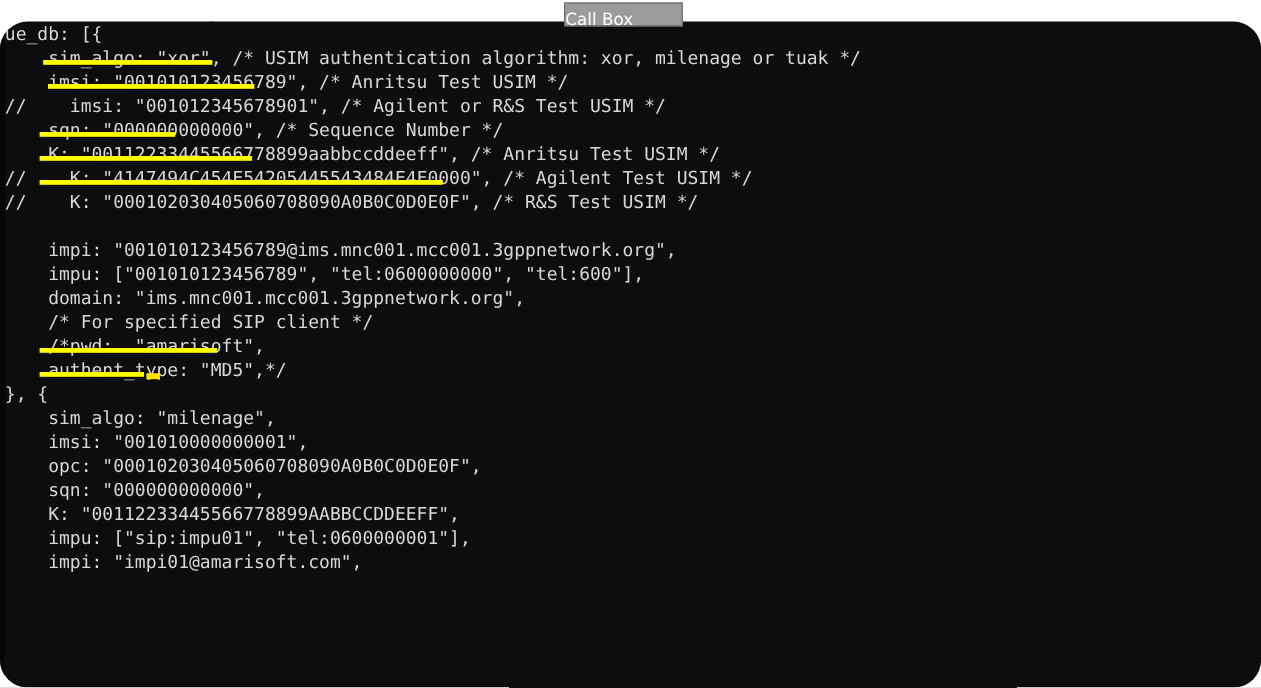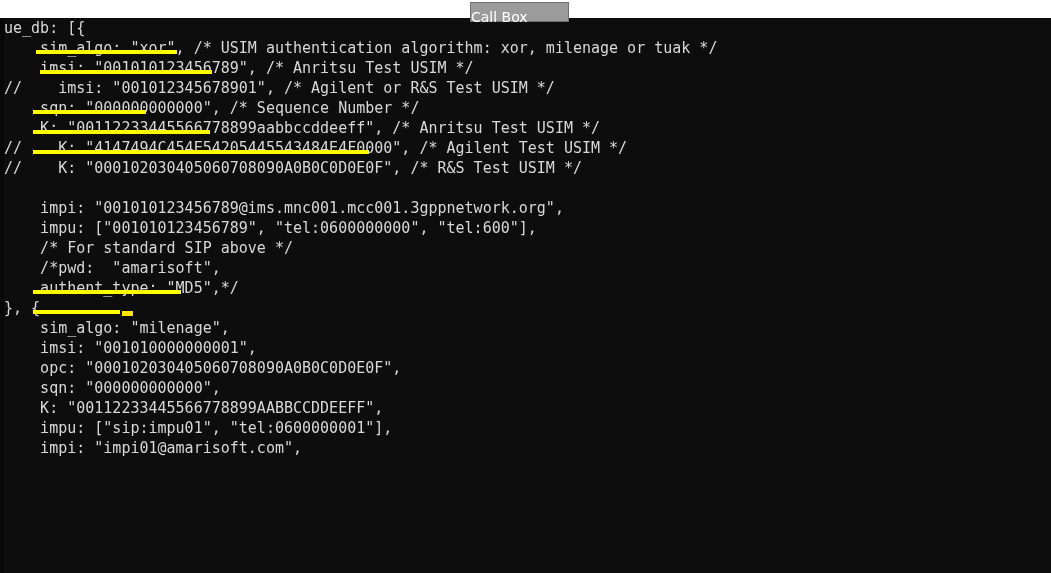--- a/index.html
+++ b/index.html
@@ -32,20 +32,21 @@
   }
 
   
   #terminal {
     position: absolute;
     left: 0; top: 18px;
     width: 1051px;
     height: 555px;
     background: #0d0d0d;
     overflow: hidden;
+    border-radius: 23px;
   }
 
   
   #left-edge {
     position: absolute;
     left: 0; top: 0;
     width: 4px;
     height: 555px;
     background: #070707;
   }
@@ -137,21 +138,22 @@
         <div class="line">    sim_algo: "xor", /* USIM authentication algorithm: xor, milenage or tuak */</div>
         <div class="line">    imsi: "001010123456789", /* Anritsu Test USIM */</div>
         <div class="line">//    imsi: "001012345678901", /* Agilent or R&amp;S Test USIM */</div>
         <div class="line">    sqn: "000000000000", /* Sequence Number */</div>
         <div class="line">    K: "00112233445566778899aabbccddeeff", /* Anritsu Test USIM */</div>
         <div class="line">//    K: "4147494C454E54205445543484E4F0000", /* Agilent Test USIM */</div>
         <div class="line">//    K: "000102030405060708090A0B0C0D0E0F", /* R&amp;S Test USIM */</div>
         <div class="line"></div>
         <div class="line">    impi: "001010123456789@ims.mnc001.mcc001.3gppnetwork.org",</div>
         <div class="line">    impu: ["001010123456789", "tel:0600000000", "tel:600"],</div>
-        <div class="line">    /* For standard SIP above */</div>
+        <div class="line">    domain: "ims.mnc001.mcc001.3gppnetwork.org",</div>
+        <div class="line">    /* For specified SIP client */</div>
         <div class="line">    /*pwd:  "amarisoft",</div>
         <div class="line">    authent_type: "MD5",*/</div>
         <div class="line">}, {</div>
         <div class="line">    sim_algo: "milenage",</div>
         <div class="line">    imsi: "001010000000001",</div>
         <div class="line">    opc: "000102030405060708090A0B0C0D0E0F",</div>
         <div class="line">    sqn: "000000000000",</div>
         <div class="line">    K: "00112233445566778899AABBCCDDEEFF",</div>
         <div class="line">    impu: ["sip:impu01", "tel:0600000001"],</div>
         <div class="line">    impi: "impi01@amarisoft.com",</div>

